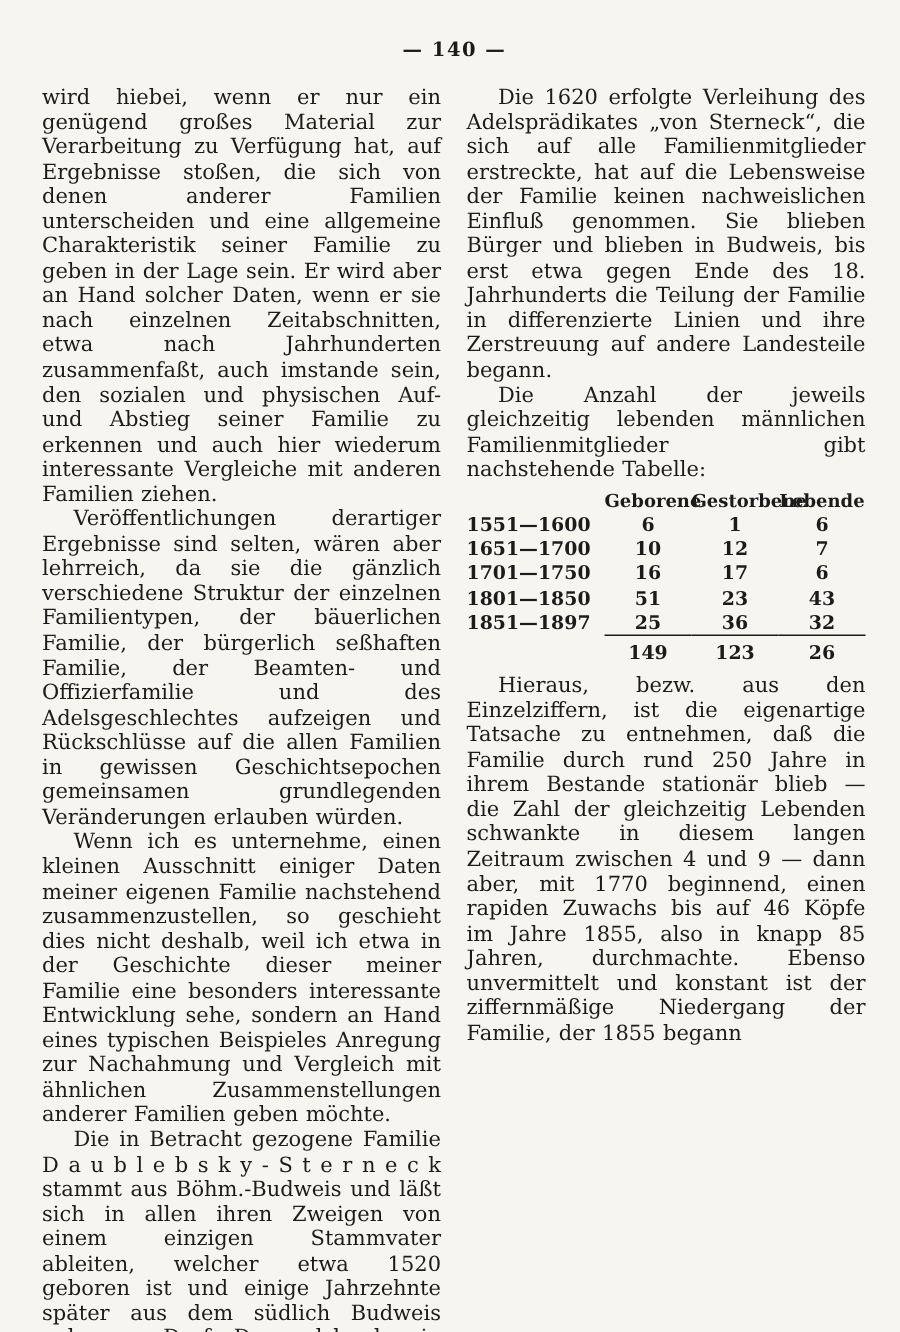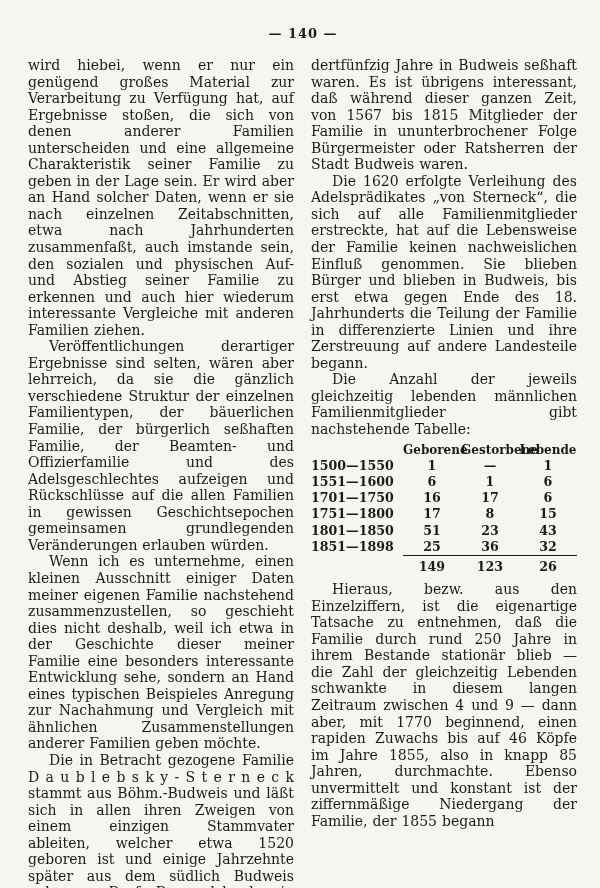--- a/index.html
+++ b/index.html
@@ -73,70 +73,63 @@
   <div class="columns">
 
     <div class="col">
       <p>wird hiebei, wenn er nur ein genügend großes Material zur Verarbeitung zu Verfügung hat, auf Ergebnisse stoßen, die sich von denen anderer Familien unterscheiden und eine allgemeine Charakteristik seiner Familie zu geben in der Lage sein. Er wird aber an Hand solcher Daten, wenn er sie nach einzelnen Zeitabschnitten, etwa nach Jahrhunderten zusammenfaßt, auch imstande sein, den sozialen und physischen Auf- und Abstieg seiner Familie zu erkennen und auch hier wiederum interessante Vergleiche mit anderen Familien ziehen.</p>
       <p class="indent">Veröffentlichungen derartiger Ergebnisse sind selten, wären aber lehrreich, da sie die gänzlich verschiedene Struktur der einzelnen Familientypen, der bäuerlichen Familie, der bürgerlich seßhaften Familie, der Beamten- und Offizierfamilie und des Adelsgeschlechtes aufzeigen und Rückschlüsse auf die allen Familien in gewissen Geschichtsepochen gemeinsamen grundlegenden Veränderungen erlauben würden.</p>
       <p class="indent">Wenn ich es unternehme, einen kleinen Ausschnitt einiger Daten meiner eigenen Familie nachstehend zusammenzustellen, so geschieht dies nicht deshalb, weil ich etwa in der Geschichte dieser meiner Familie eine besonders interessante Entwicklung sehe, sondern an Hand eines typischen Beispieles Anregung zur Nachahmung und Vergleich mit ähnlichen Zusammenstellungen anderer Familien geben möchte.</p>
       <p class="indent">Die in Betracht gezogene Familie D a u b l e b s k y - S t e r n e c k  stammt aus Böhm.-Budweis und läßt sich in allen ihren Zweigen von einem einzigen Stammvater ableiten, welcher etwa 1520 geboren ist und einige Jahrzehnte später aus dem südlich Budweis gelegenen Dorfe D o u d l e b y in die Stadt einwanderte. Trotz dieser dörflichen Abstammung handelt es sich bei der Familie um ein typisch bürgerliches Geschlecht, dessen einzelne Mitglieder bis auf vereinzelte Ausnahmen durch volle zweihun-</p>
     </div>
 
     <div class="col">
-      <p>dertfünfzig Jahre in Budweis seßhaft waren. Es ist übrigens interessant, daß während dieser ganzen Zeit, von 1567 bis 1815 Mitglieder der Familie in ununterbrochener Folge Bürgermeister oder Ratsherren der Stadt Budweis waren.</p>
       <p class="indent">Die 1620 erfolgte Verleihung des Adelsprädikates „von Sterneck“, die sich auf alle Familienmitglieder erstreckte, hat auf die Lebensweise der Familie keinen nachweislichen Einfluß genommen. Sie blieben Bürger und blieben in Budweis, bis erst etwa gegen Ende des 18. Jahrhunderts die Teilung der Familie in differenzierte Linien und ihre Zerstreuung auf andere Landesteile begann.</p>
       <p class="indent">Die Anzahl der jeweils gleichzeitig lebenden männlichen Familienmitglieder gibt nachstehende Tabelle:</p>
 
       <table class="family-table">
         <colgroup>
           <col class="c-period">
             <col>
             <col>
             <col>
         </colgroup>
         <tbody>
             <tr>
           <th></th>
           <th>Geborene</th>
           <th>Gestorbene</th>
           <th>Lebende</th>
         </tr>
         <tr>
-          <td class="period">1500—1550</td>
-          <td class="num">1</td>
-          <td class="num">—</td>
-          <td class="num">1</td>
-        </tr>
-        <tr>
           <td class="period">1551—1600</td>
           <td class="num">6</td>
           <td class="num">1</td>
           <td class="num">6</td>
+        </tr>
+        <tr>
+          <td class="period">1651—1700</td>
+          <td class="num">10</td>
+          <td class="num">12</td>
+          <td class="num">7</td>
         </tr>
         <tr>
           <td class="period">1701—1750</td>
           <td class="num">16</td>
           <td class="num">17</td>
           <td class="num">6</td>
         </tr>
         <tr>
-          <td class="period">1751—1800</td>
-          <td class="num">17</td>
-          <td class="num">8</td>
-          <td class="num">15</td>
-        </tr>
-        <tr>
           <td class="period">1801—1850</td>
           <td class="num">51</td>
           <td class="num">23</td>
           <td class="num">43</td>
         </tr>
         <tr>
-          <td class="period">1851—1898</td>
+          <td class="period">1851—1897</td>
           <td class="num">25</td>
           <td class="num">36</td>
           <td class="num">32</td>
         </tr>
         <tr class="totals-row">
           <td></td>
           <td class="num">149</td>
           <td class="num">123</td>
           <td class="num">26</td>
         </tr>

